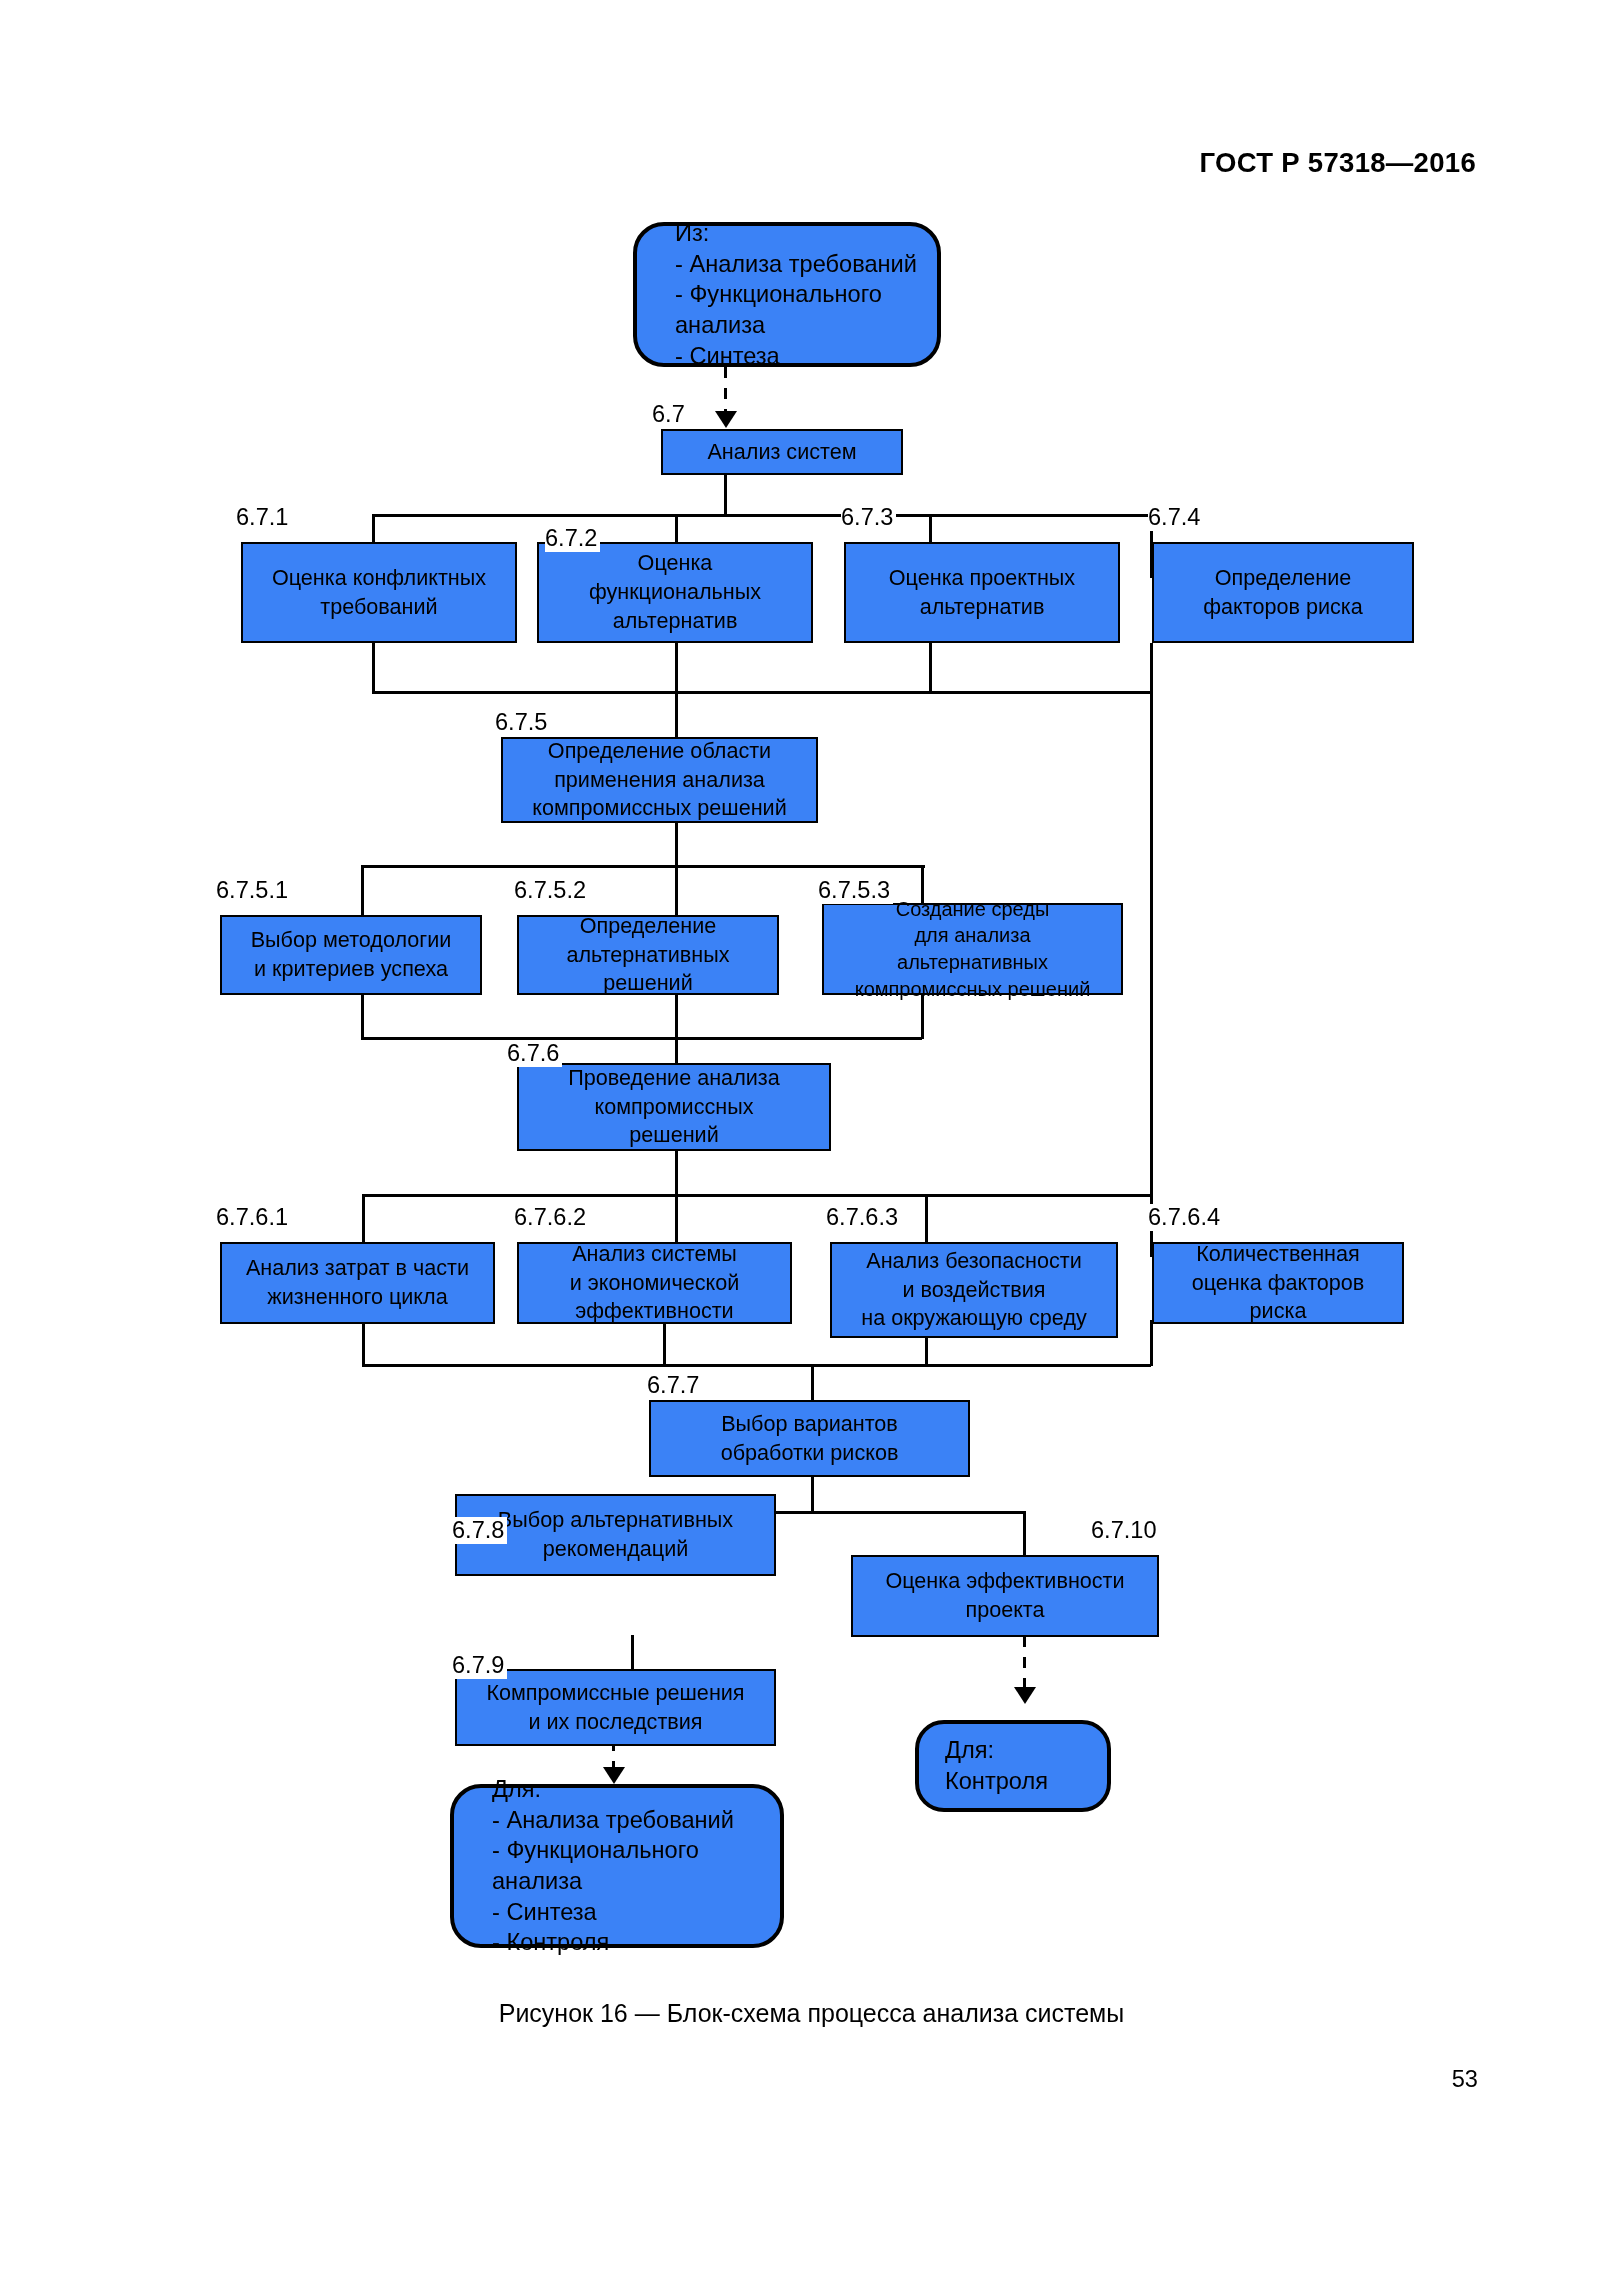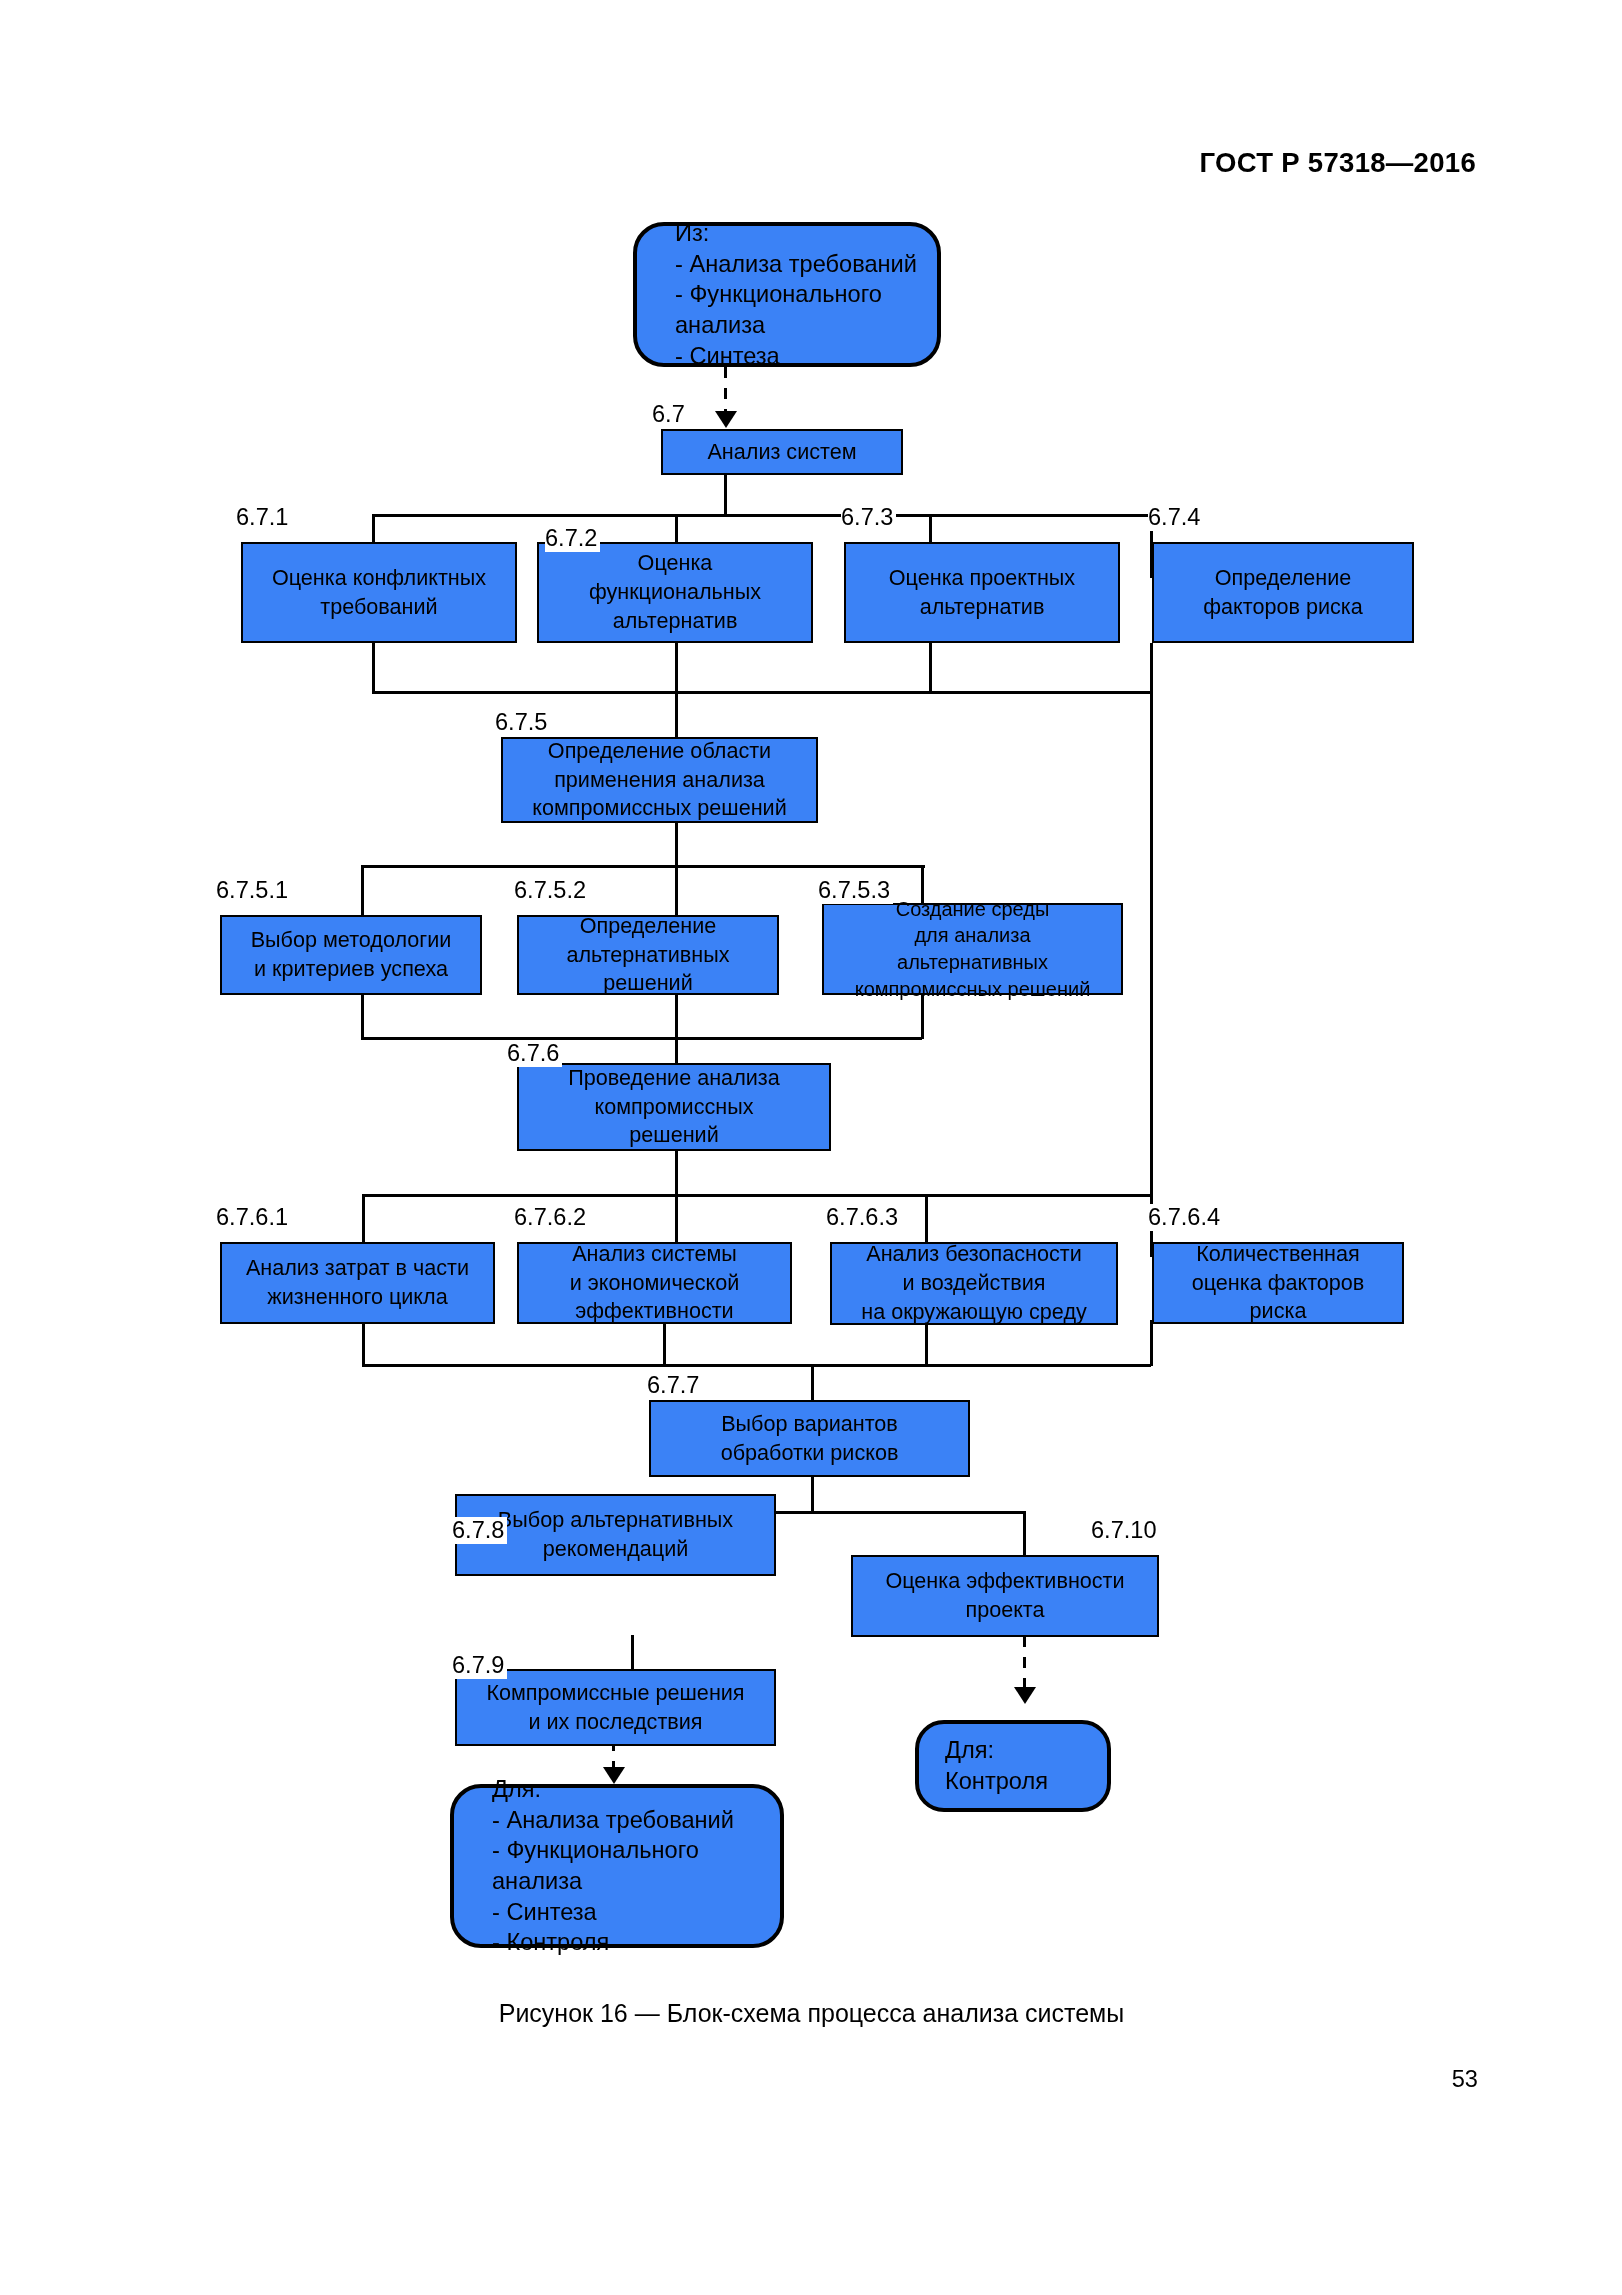--- a/index.html
+++ b/index.html
@@ -220,21 +220,21 @@
   <div class="label" style="left:216px; top:1204px;">6.7.6.1</div>
   <div class="node multiline" style="left:220px; top:1242px; width:275px; height:82px;">Анализ затрат в части
 жизненного цикла</div>
 
   <div class="label" style="left:514px; top:1204px;">6.7.6.2</div>
   <div class="node multiline" style="left:517px; top:1242px; width:275px; height:82px;">Анализ системы
 и экономической
 эффективности</div>
 
   <div class="label" style="left:826px; top:1204px;">6.7.6.3</div>
-  <div class="node multiline" style="left:830px; top:1242px; width:288px; height:83px;">Анализ безопасности
+  <div class="node multiline" style="left:830px; top:1242px; width:288px; height:96px;">Анализ безопасности
 и воздействия
 на окружающую среду</div>
 
   <div class="label" style="left:1148px; top:1204px;">6.7.6.4</div>
   <div class="node multiline" style="left:1152px; top:1242px; width:252px; height:82px;">Количественная
 оценка факторов
 риска</div>
 
   <div class="label" style="left:647px; top:1372px;">6.7.7</div>
   <div class="node multiline" style="left:649px; top:1400px; width:321px; height:77px;">Выбор вариантов

